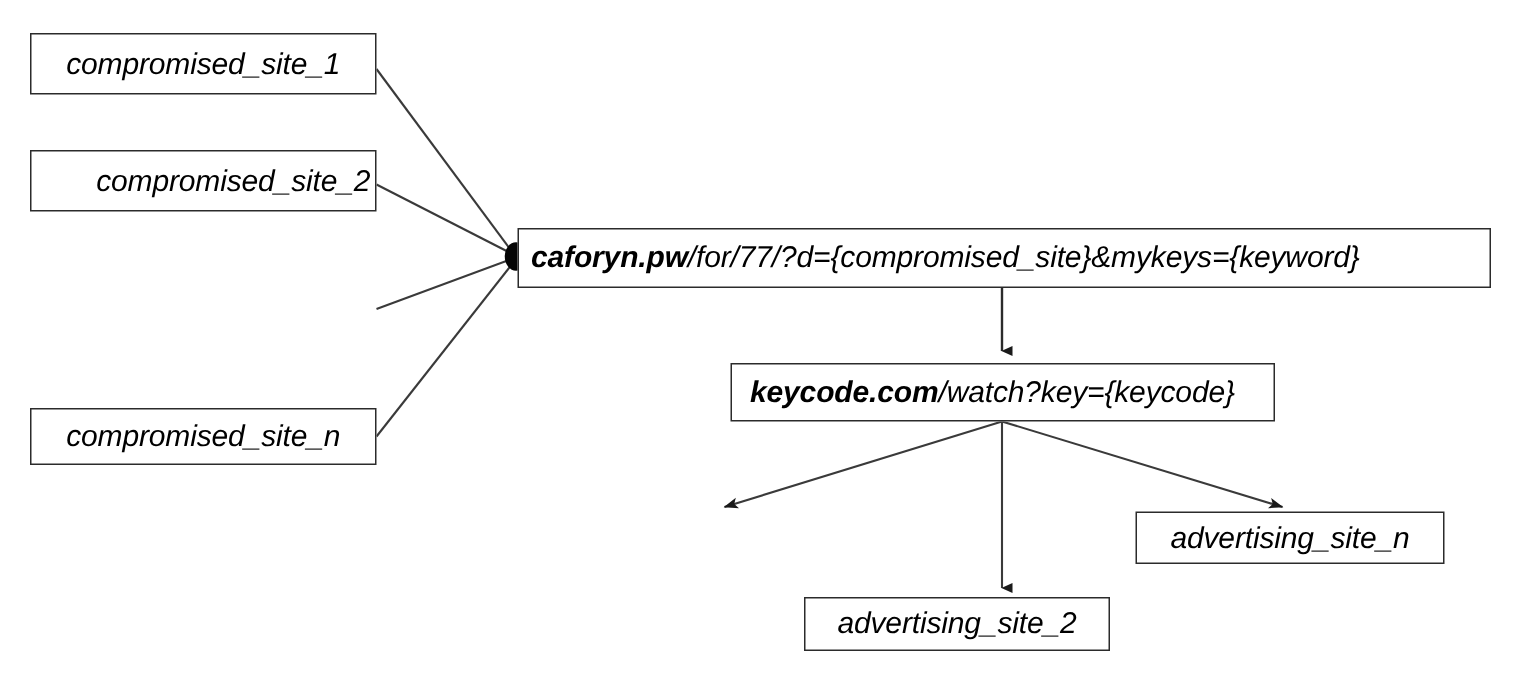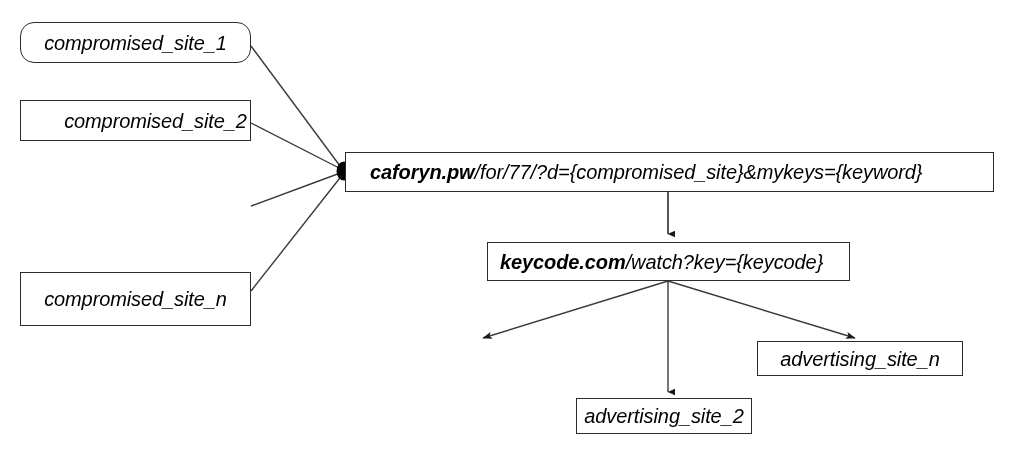--- a/index.html
+++ b/index.html
@@ -47,35 +47,35 @@
   .node-label .dom {
     font-weight: bold;
     font-style: italic;
   }
   .node-label .path {
     font-weight: normal;
     font-style: italic;
   }
 
   
-  #node-compromised-1 { left: 20px;  top: 22px;  width: 231px; height: 41px; border-radius: 14px; }
+  #node-compromised-1 { left: 20px;  top: 22px;  width: 231px; height: 41px; }
   #node-compromised-2 { left: 20px;  top: 100px; width: 231px; height: 41px; padding-left: 40px; }
   #node-compromised-3 { left: 20px;  top: 186px; width: 231px; height: 41px; }
-  #node-compromised-n { left: 20px;  top: 272px; width: 231px; height: 54px; }
+  #node-compromised-n { left: 20px;  top: 272px; width: 231px; height: 38px; }
 
   
-  #node-gate { left: 345px; top: 152px; width: 649px; height: 40px; padding: 0 24px; justify-content: flex-start; }
+  #node-gate { left: 345px; top: 152px; width: 649px; height: 40px; padding: 0 8px; justify-content: flex-start; }
 
   
   #node-adnetwork { left: 487px; top: 242px; width: 363px; height: 39px; padding: 0 12px; justify-content: flex-start; }
 
   
   #node-advertising-1 { left: 375px; top: 341px; width: 204px; height: 35px; }
   #node-advertising-n { left: 757px; top: 341px; width: 206px; height: 35px; }
-  #node-advertising-2 { left: 576px; top: 398px; width: 176px; height: 36px; }
+  #node-advertising-2 { left: 536px; top: 398px; width: 204px; height: 36px; }
 
   .edge-line {
     stroke: #3a3a3a;
     stroke-width: 1.4;
     fill: none;
   }
   .edge-line-thick {
     stroke: #2b2b2b;
     stroke-width: 1.6;
     fill: none;

